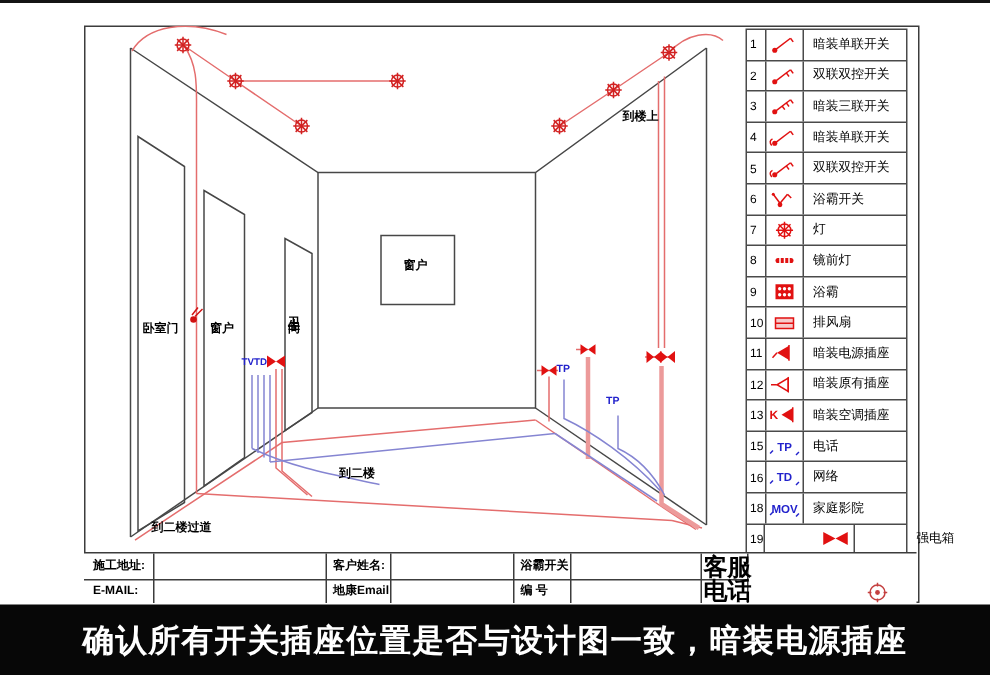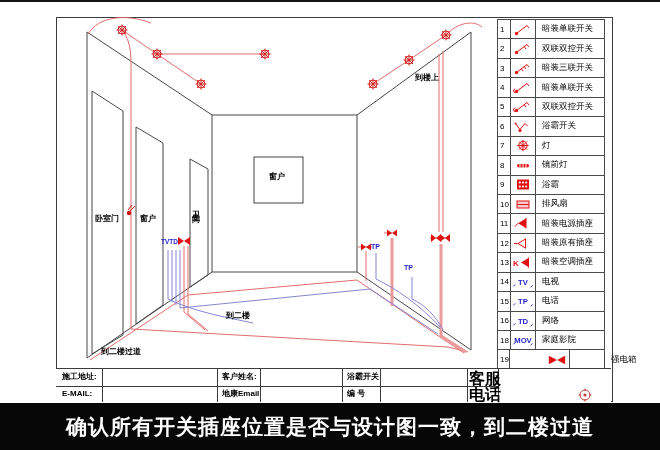--- a/index.html
+++ b/index.html
@@ -340,31 +340,20 @@
       <div class="lg-sym">
         <svg width="24" height="15" viewBox="0 0 24 15">
           <text x="2" y="10.5" font-size="8" font-weight="bold" fill="#e11111" font-family="Liberation Sans,sans-serif">K</text>
           <path d="M17.5,3 L17.5,12 L10,7.5 Z" fill="#e11111"></path>
           <line x1="17.5" y1="2.5" x2="17.5" y2="12.5" stroke="#e11111" stroke-width="1"></line>
         </svg>
       </div>
       <div class="lg-label">暗装空调插座</div>
     </div>
     <div class="lg-row">
-      <div class="lg-no">14</div>
-      <div class="lg-sym">
-        <svg width="25" height="14" viewBox="0 0 25 14">
-          <text x="12.5" y="10" text-anchor="middle" font-size="8" font-weight="bold" fill="#2222cc" font-family="Liberation Sans,sans-serif">TV</text>
-          <line x1="2.5" y1="11.5" x2="4.5" y2="9.5" stroke="#2222cc" stroke-width="1"></line>
-          <line x1="20.5" y1="12.5" x2="22.5" y2="10.5" stroke="#2222cc" stroke-width="1"></line>
-        </svg>
-      </div>
-      <div class="lg-label">电视</div>
-    </div>
-    <div class="lg-row">
       <div class="lg-no">15</div>
       <div class="lg-sym">
         <svg width="25" height="14" viewBox="0 0 25 14">
           <text x="12.5" y="10" text-anchor="middle" font-size="8" font-weight="bold" fill="#2222cc" font-family="Liberation Sans,sans-serif">TP</text>
           <line x1="2.5" y1="11.5" x2="4.5" y2="9.5" stroke="#2222cc" stroke-width="1"></line>
           <line x1="20.5" y1="12.5" x2="22.5" y2="10.5" stroke="#2222cc" stroke-width="1"></line>
         </svg>
       </div>
       <div class="lg-label">电话</div>
     </div>
@@ -426,14 +415,14 @@
     <circle cx="7" cy="7" r="5" stroke="#c44040" fill="none" stroke-width="1"></circle>
     <circle cx="7" cy="7" r="1.6" fill="#c44040"></circle>
     <line x1="7" y1="0.5" x2="7" y2="3" stroke="#c44040"></line>
     <line x1="7" y1="11" x2="7" y2="13.5" stroke="#c44040"></line>
     <line x1="0.5" y1="7" x2="3" y2="7" stroke="#c44040"></line>
     <line x1="11" y1="7" x2="13.5" y2="7" stroke="#c44040"></line>
   </svg>
 </div>
 
 <div id="banner" class="abs">
-  <span id="banner-text">确认所有开关插座位置是否与设计图一致，到二楼过道</span>
+  <span id="banner-text">确认所有开关插座位置是否与设计图一致，暗装电源插座</span>
 </div>
 
 </body></html>

